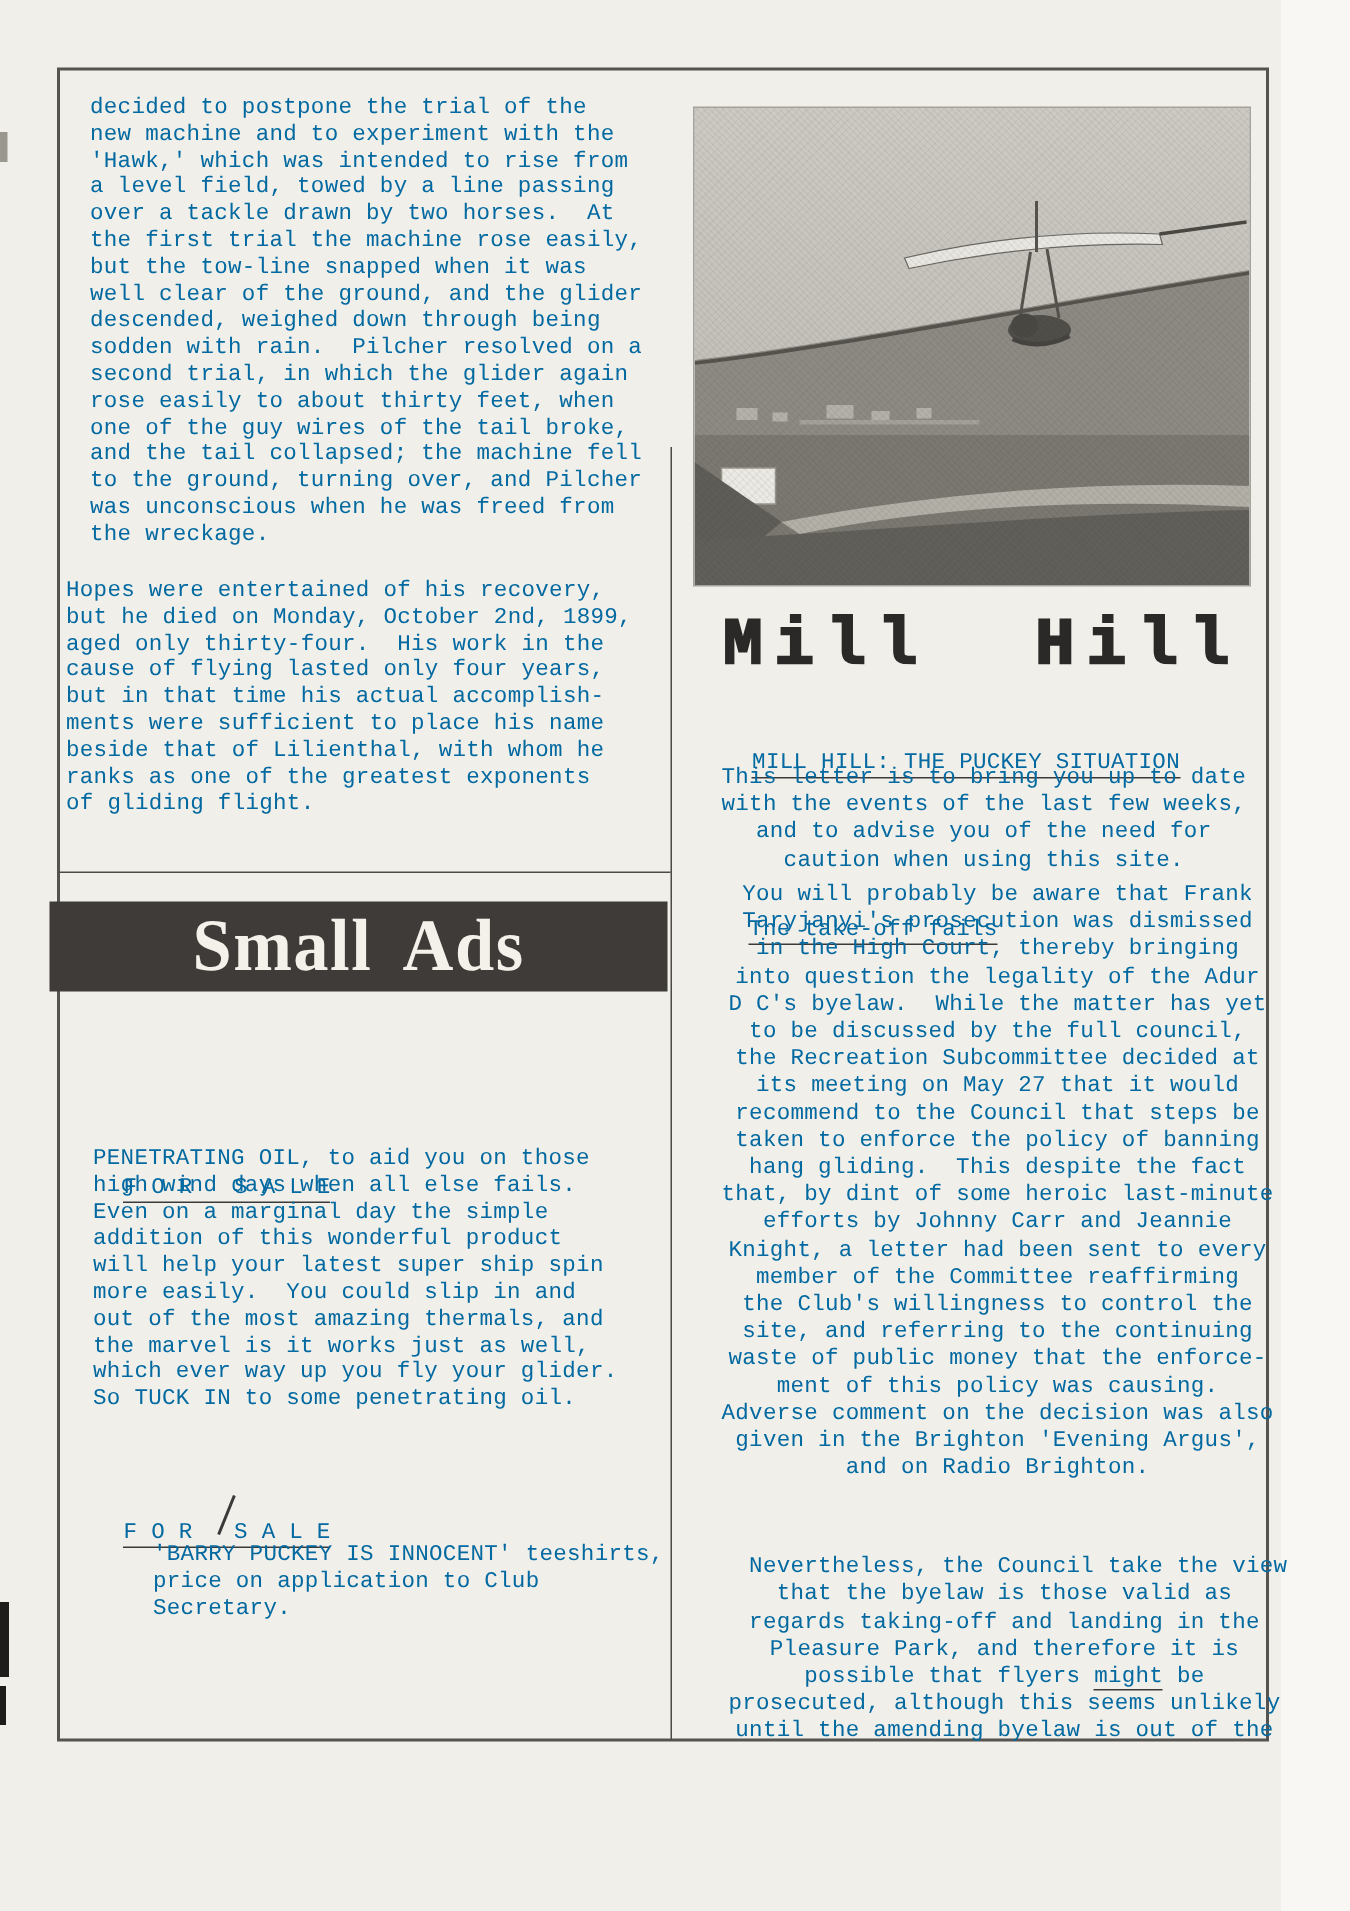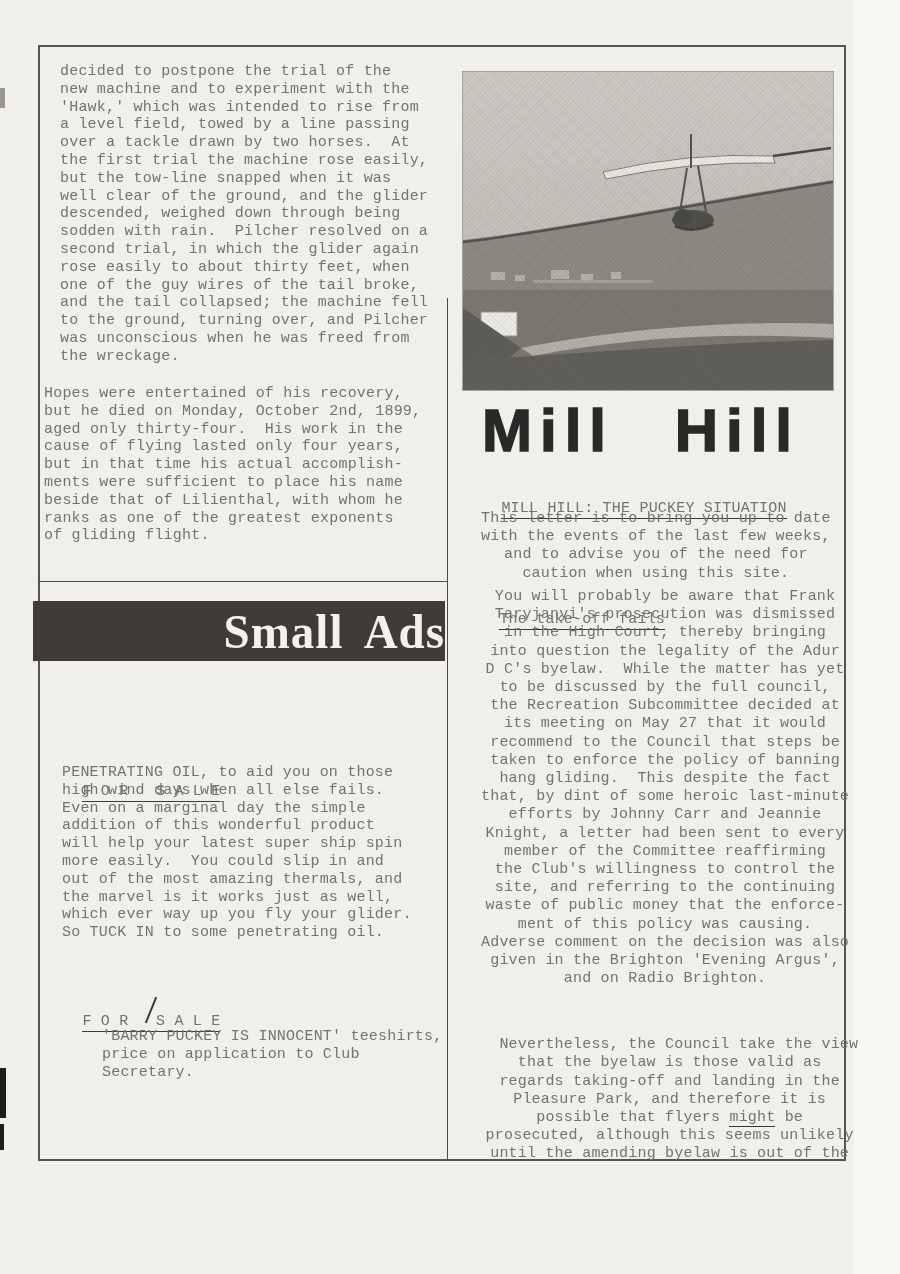--- a/index.html
+++ b/index.html
@@ -9,37 +9,37 @@
     font-family:"Liberation Mono", monospace;
   }
   .page-edge-right{position:absolute;right:0;top:0;width:46px;height:100%;background:#f8f7f3;}
   .page-border{
     position:absolute;left:38px;top:45px;width:808px;height:1116px;
     border:2px solid #565450;box-sizing:border-box;background:transparent;
   }
   .abs{position:absolute;}
   .mono{
     font-family:"Liberation Mono", monospace;
-    font-size:15px;color:#737373;white-space:pre;letter-spacing:0.2px;
+    font-size:15px;color:#0369a1;white-space:pre;letter-spacing:0.2px;
   }
   .lh-left{line-height:17.8px;}
   .lh-right{line-height:18.2px;text-align:center;}
   .u{border-bottom:1.6px solid #3a3a3a;padding-bottom:1px;display:inline-block;}
   .banner{
     left:33px;top:601px;width:412px;height:60px;background:#3e3b38;
-    display:flex;align-items:center;justify-content:flex-end;
+    display:flex;align-items:center;justify-content:center;
   }
   .banner-text{
     font-family:"Liberation Serif", serif;font-weight:bold;font-size:47px;
     color:#f4f1ea;letter-spacing:1px;word-spacing:10px;line-height:1;
     transform:scaleY(1.05);
   }
   .headline{
     left:482px;top:400px;width:366px;
-    font-family:Liberation Sans, sans-serif;font-weight:900;font-size:60px;line-height:62px;
+    font-family:Liberation Mono, monospace;font-weight:900;font-size:44px;line-height:62px;
     color:#2b2927;letter-spacing:8px;word-spacing:36px;white-space:pre;
     -webkit-text-stroke:1.5px #2b2927;
   }
   .hdiv{left:39px;top:581px;width:408px;height:0;border-top:1.6px solid #4c4a46;}
   .vdiv{left:447px;top:298px;width:0;height:862px;border-left:1.6px solid #4c4a46;}
   .photo{
     left:463px;top:72px;width:370px;height:318px;overflow:hidden;
     background:#c9c6c0;outline:1px solid #a5a29b;
   }
   .photo-noise{

